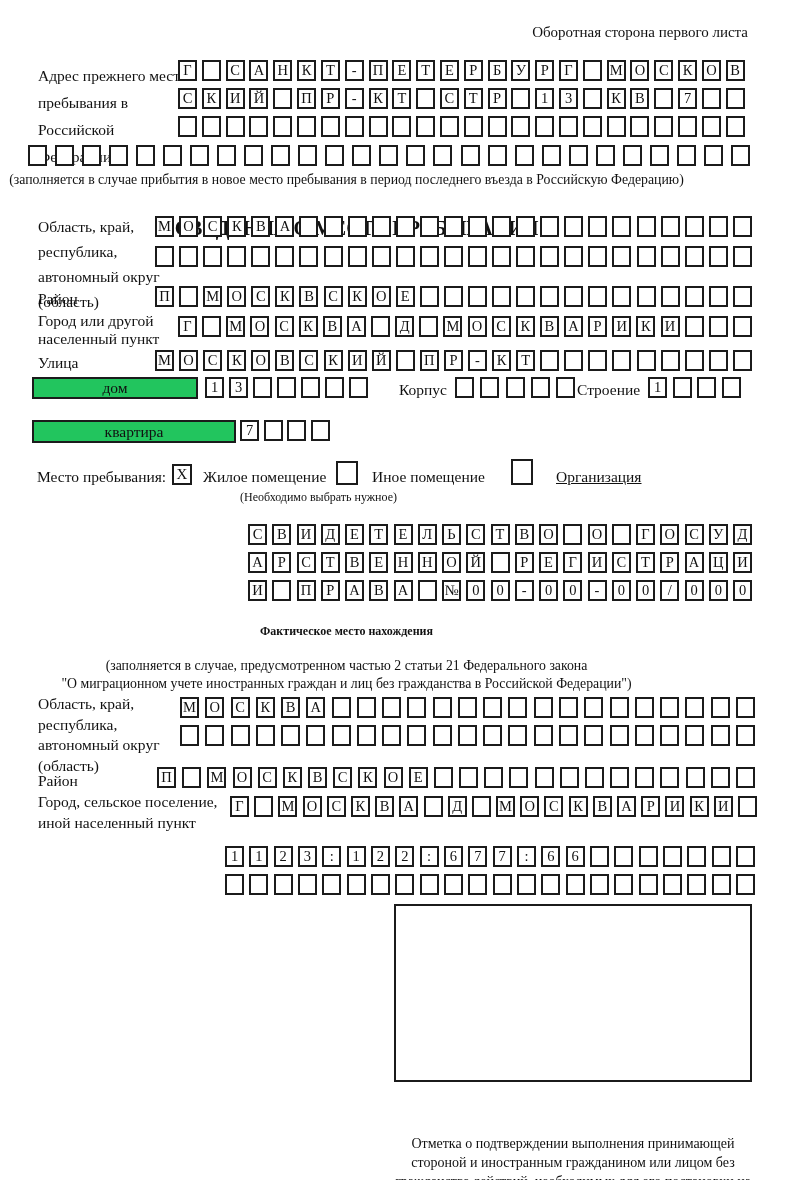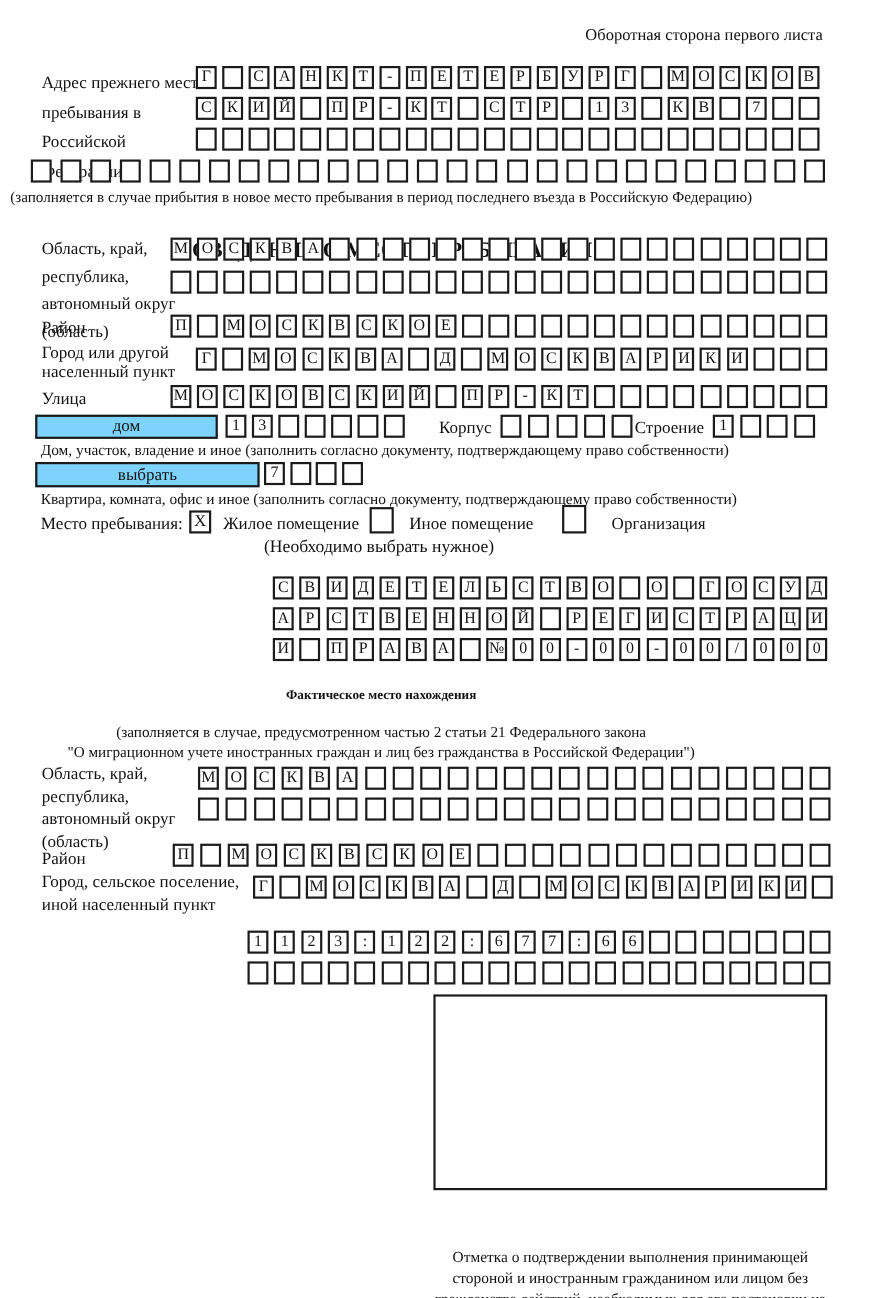--- a/index.html
+++ b/index.html
@@ -13,21 +13,21 @@
   .center{left:0;width:693px;text-align:center;}
   .title{font-weight:bold;font-size:20px;margin-top:24px;}
   .row{display:flex;justify-content:space-between;}
   .cell{
     width:19px;height:21px;box-sizing:border-box;border:2px solid #1b1b1b;
     display:flex;align-items:center;justify-content:center;flex:0 0 auto;
     font-family:"Liberation Serif",serif;font-size:14.5px;background:#fff;
   }
   .fieldbox{
     box-sizing:border-box;border:2px solid #1b1b1b;display:flex;
-    align-items:center;justify-content:center;font-size:15.5px;background:#7dd3fc;
+    align-items:center;justify-content:center;font-size:15.5px;background:#22c55e;
   }
   .checkbox{
     box-sizing:border-box;border:2px solid #1b1b1b;display:flex;
     align-items:center;justify-content:center;font-size:15px;background:#fff;
   }
   .stampbox{box-sizing:border-box;border:2px solid #1b1b1b;background:#fff;}
 </style>
 </head>
 <body>
 
@@ -307,39 +307,37 @@
       <div class="cell"></div>
       <div class="cell"></div>
     </div>
   <div class="abs lbl" style="left:577px;top:377px;">Строение</div>
   <div class="abs row" style="left:648px;top:377px;width:93px;">
       <div class="cell">1</div>
       <div class="cell"></div>
       <div class="cell"></div>
       <div class="cell"></div>
     </div>
-  <div class="abs note" style="left:37px;top:402px;font-size:14px;">Дом, участок, владение и иное (заполнить согласно документу, подтверждающему право собственности)</div>
-
-  <div class="abs fieldbox" style="left:32px;top:420px;width:204px;height:23px;">выбрать</div>
+
+  <div class="abs fieldbox" style="left:32px;top:420px;width:204px;height:23px;">квартира</div>
   <div class="abs row" style="left:240px;top:420px;width:90px;">
       <div class="cell">7</div>
       <div class="cell"></div>
       <div class="cell"></div>
       <div class="cell"></div>
     </div>
-  <div class="abs note" style="left:37px;top:446px;font-size:14px;">Квартира, комната, офис и иное (заполнить согласно документу, подтверждающему право собственности)</div>
 
   <div class="abs lbl" style="left:37px;top:464px;">Место пребывания:</div>
   <div class="abs checkbox" style="left:172px;top:464px;width:20px;height:21px;">X</div>
   <div class="abs lbl" style="left:203px;top:464px;">Жилое помещение</div>
   <div class="abs checkbox" style="left:336px;top:461px;width:22px;height:24px;"></div>
   <div class="abs lbl" style="left:372px;top:464px;">Иное помещение</div>
   <div class="abs checkbox" style="left:511px;top:459px;width:22px;height:26px;"></div>
-  <div class="abs lbl" style="left:556px;top:464px;">Организация</div>
-  <div class="abs note" style="left:240px;top:489px;font-size:16px;">(Необходимо выбрать нужное)</div>
+  <div class="abs lbl" style="left:556px;top:464px;text-decoration:underline;">Организация</div>
+  <div class="abs note" style="left:240px;top:489px;font-size:12px;">(Необходимо выбрать нужное)</div>
 
   <div class="abs row" style="left:248px;top:524px;width:504px;">
       <div class="cell">С</div>
       <div class="cell">В</div>
       <div class="cell">И</div>
       <div class="cell">Д</div>
       <div class="cell">Е</div>
       <div class="cell">Т</div>
       <div class="cell">Е</div>
       <div class="cell">Л</div>

